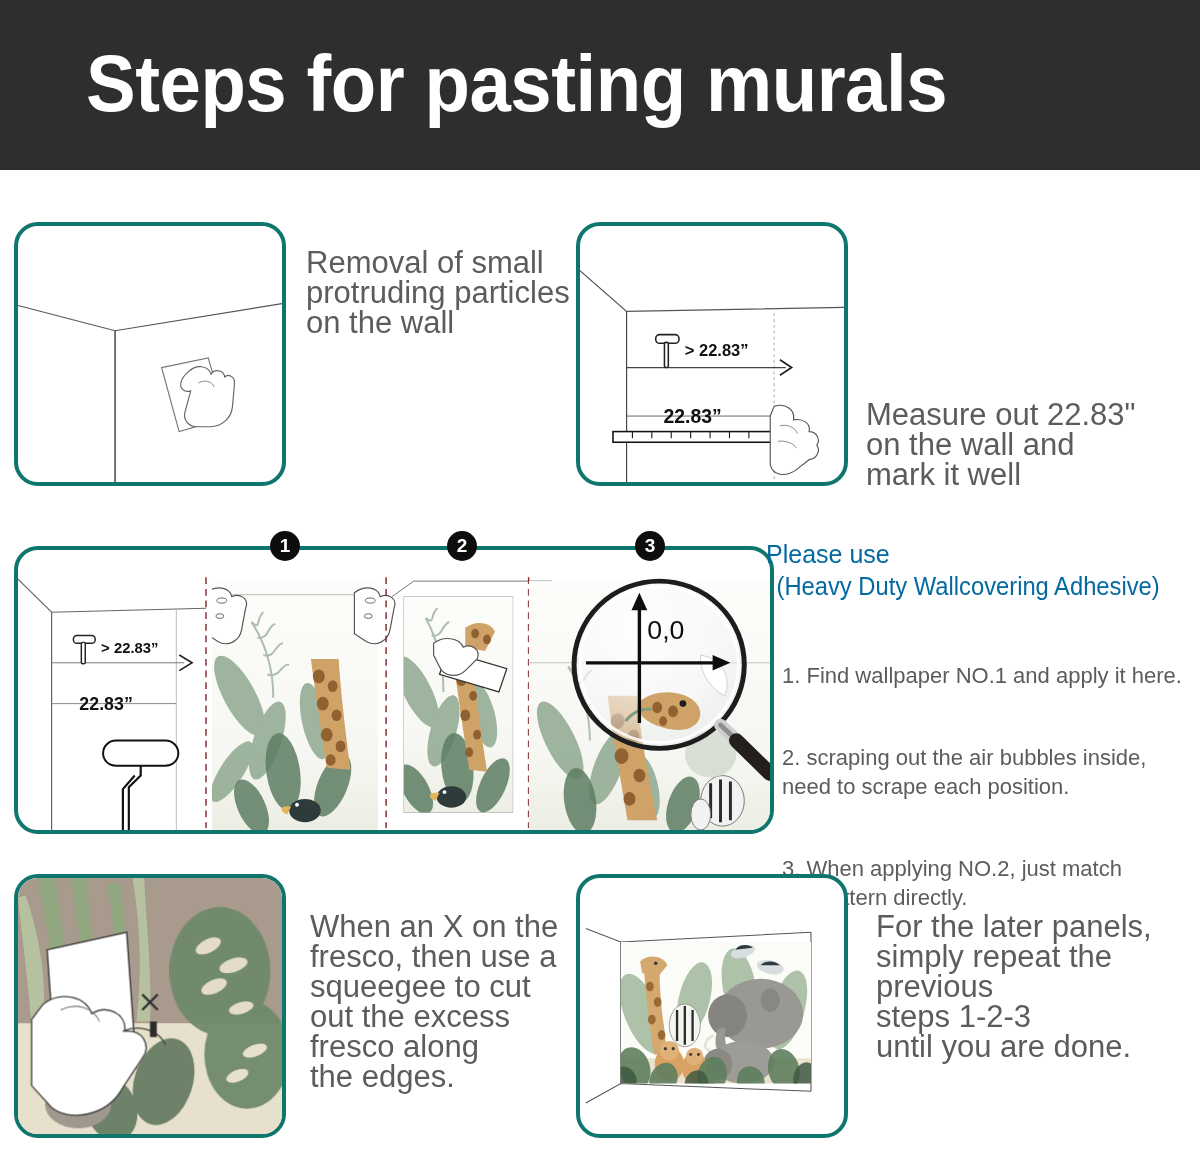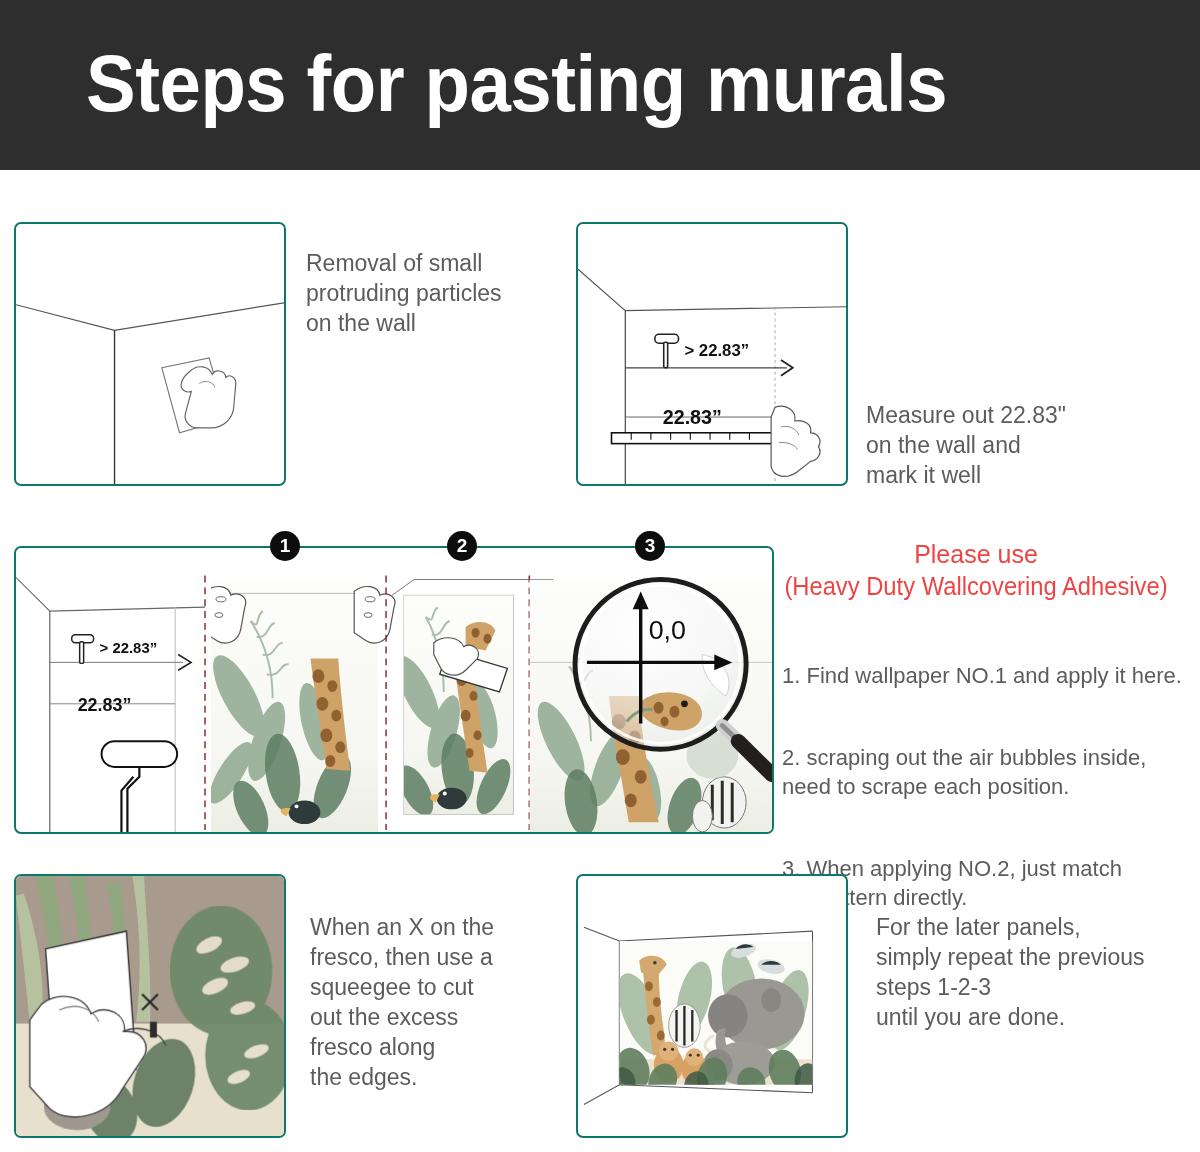--- a/index.html
+++ b/index.html
@@ -21,52 +21,52 @@
     font-family:"Liberation Sans Narrow","Liberation Sans",sans-serif;
     font-size:80px;line-height:96px;font-weight:bold;
     color:#ffffff;letter-spacing:-0.5px;
     transform:scaleX(0.93);transform-origin:left top;
     white-space:nowrap;
   }
 
   
   .panel{
     position:absolute;
-    border:2px solid #0f766e;
-    border-radius:7px;
+    border:4px solid #0f766e;
+    border-radius:24px;
     background:#ffffff;
     overflow:hidden;
     box-sizing:border-box;
   }
   .panel svg{display:block;width:100%;height:100%;}
 
   
   .caption{
     position:absolute;
     color:#5c5c5c;
-    font-size:23px;
+    font-size:31px;
     line-height:30px;
     white-space:pre-line;
   }
 
   
   .badge{
     position:absolute;
     width:30px;height:30px;border-radius:50%;
     background:#0d0d0d;color:#ffffff;
     font-size:19px;font-weight:bold;
     display:flex;align-items:center;justify-content:center;
     z-index:6;
     font-family:"Liberation Sans","DejaVu Sans",sans-serif;
   }
 
   
   .use-head{
-    position:absolute;color:#ef4444;
-    font-size:25px;line-height:32px;text-align:center;
+    position:absolute;color:#0369a1;
+    font-size:25px;line-height:32px;
     width:420px;
   }
   .use-head .sub{
     display:block;
     transform:scaleX(0.95);
     transform-origin:center top;
   }
   .steps-list{
     position:absolute;color:#5c5c5c;
     font-size:22px;line-height:29px;

